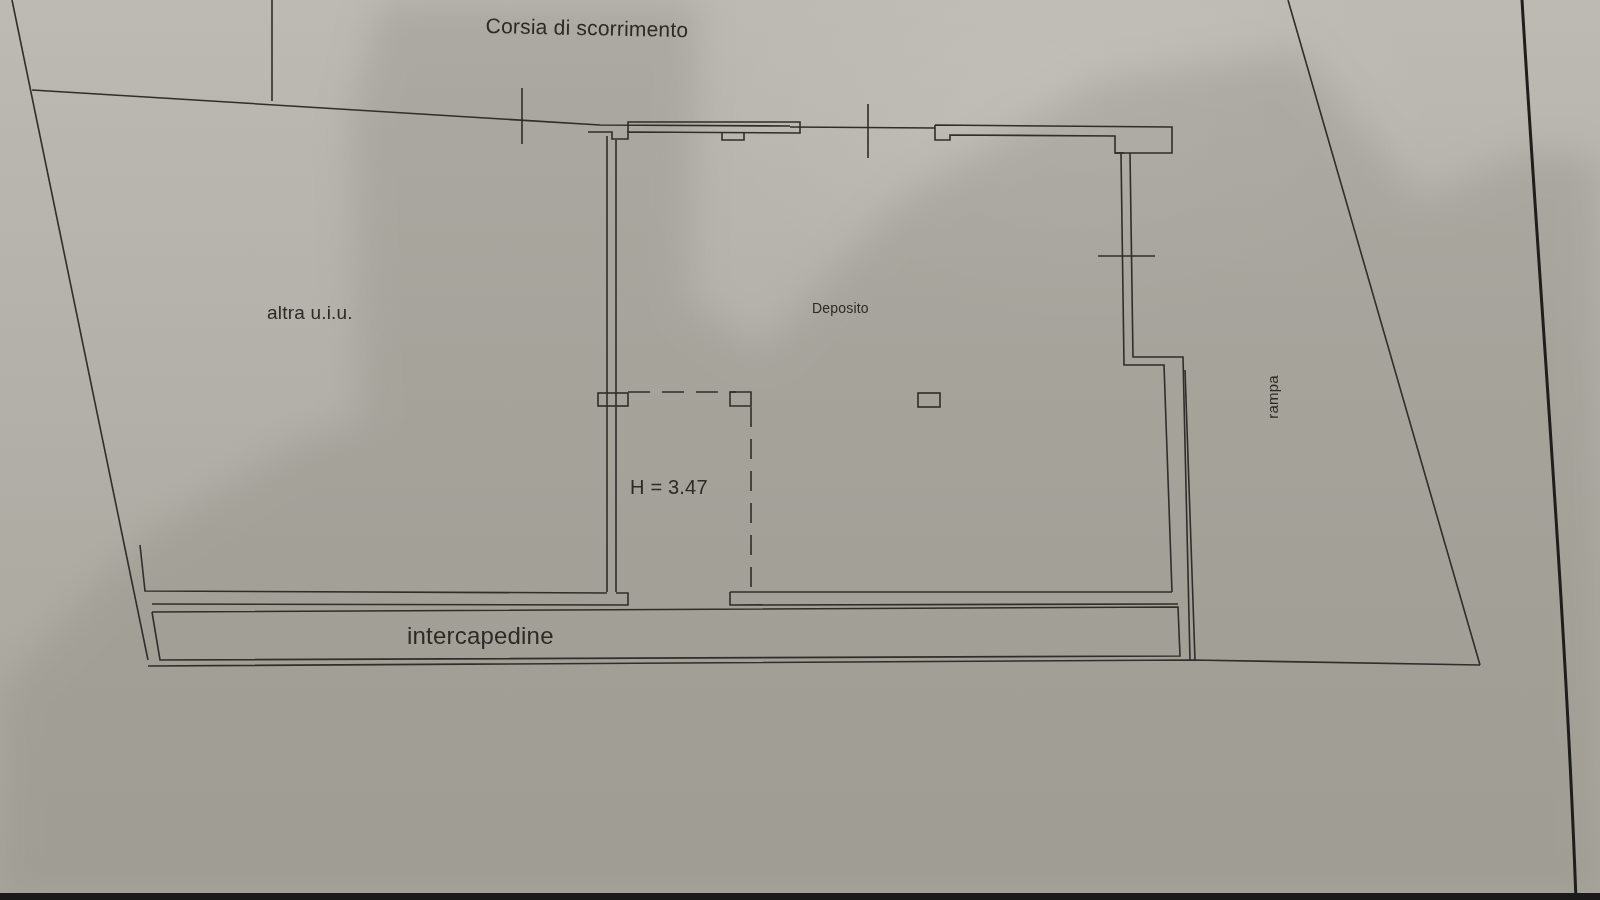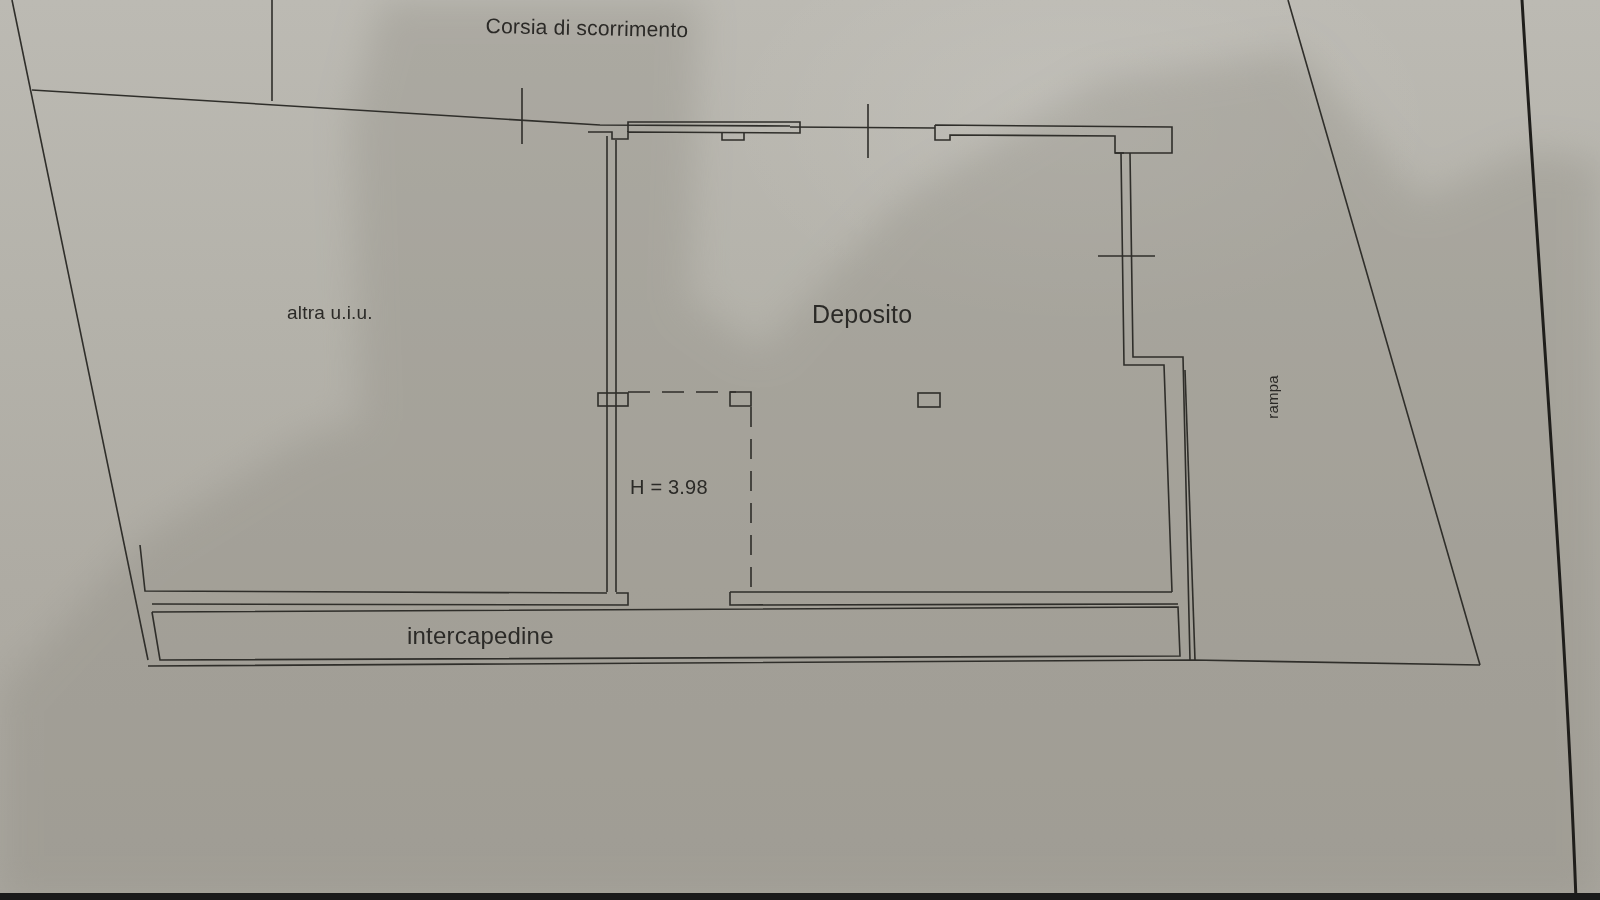--- a/index.html
+++ b/index.html
@@ -27,22 +27,22 @@
       pointer-events: none;
     }
     .label {
       position: absolute;
       font-family: "Liberation Sans", sans-serif;
       color: #2b2a27;
       white-space: nowrap;
       letter-spacing: 0.2px;
     }
     .label.corsia { left: 486px; top: 14px; font-size: 21px; transform: rotate(1.2deg); transform-origin: left top; }
-    .label.altra  { left: 287px; top: 302px; font-size: 19px; }
-    .label.depo   { left: 812px; top: 300px; font-size: 25px; }
+    .label.altra  { left: 267px; top: 302px; font-size: 19px; }
+    .label.depo   { left: 812px; top: 300px; font-size: 14px; }
     .label.height { left: 630px; top: 476px; font-size: 20px; }
     .label.inter  { left: 407px; top: 622px; font-size: 24px; }
     .label.rampa  {
       left: 1272px; top: 397px; font-size: 15px;
       transform: translate(-50%, -50%) rotate(-90deg);
     }
     svg.plan {
       position: absolute;
       left: 0; top: 0;
       width: 1600px; height: 900px;
@@ -106,18 +106,18 @@
 
       <path d="M152,612 L160,660 L1180,656 L1178,607 L152,612"></path>
     </g>
 
     <path d="M1522,0 C1540,300 1565,600 1576,900" fill="none" stroke="#1f1e1b" stroke-width="3"></path>
   </svg>
 
   <div class="label corsia">Corsia di scorrimento</div>
   <div class="label altra">altra u.i.u.</div>
   <div class="label depo">Deposito</div>
-  <div class="label height">H = 3.98</div>
+  <div class="label height">H = 3.47</div>
   <div class="label inter">intercapedine</div>
   <div class="label rampa">rampa</div>
 
   <div class="bottom-edge"></div>
 </div>
 
 </body></html>

